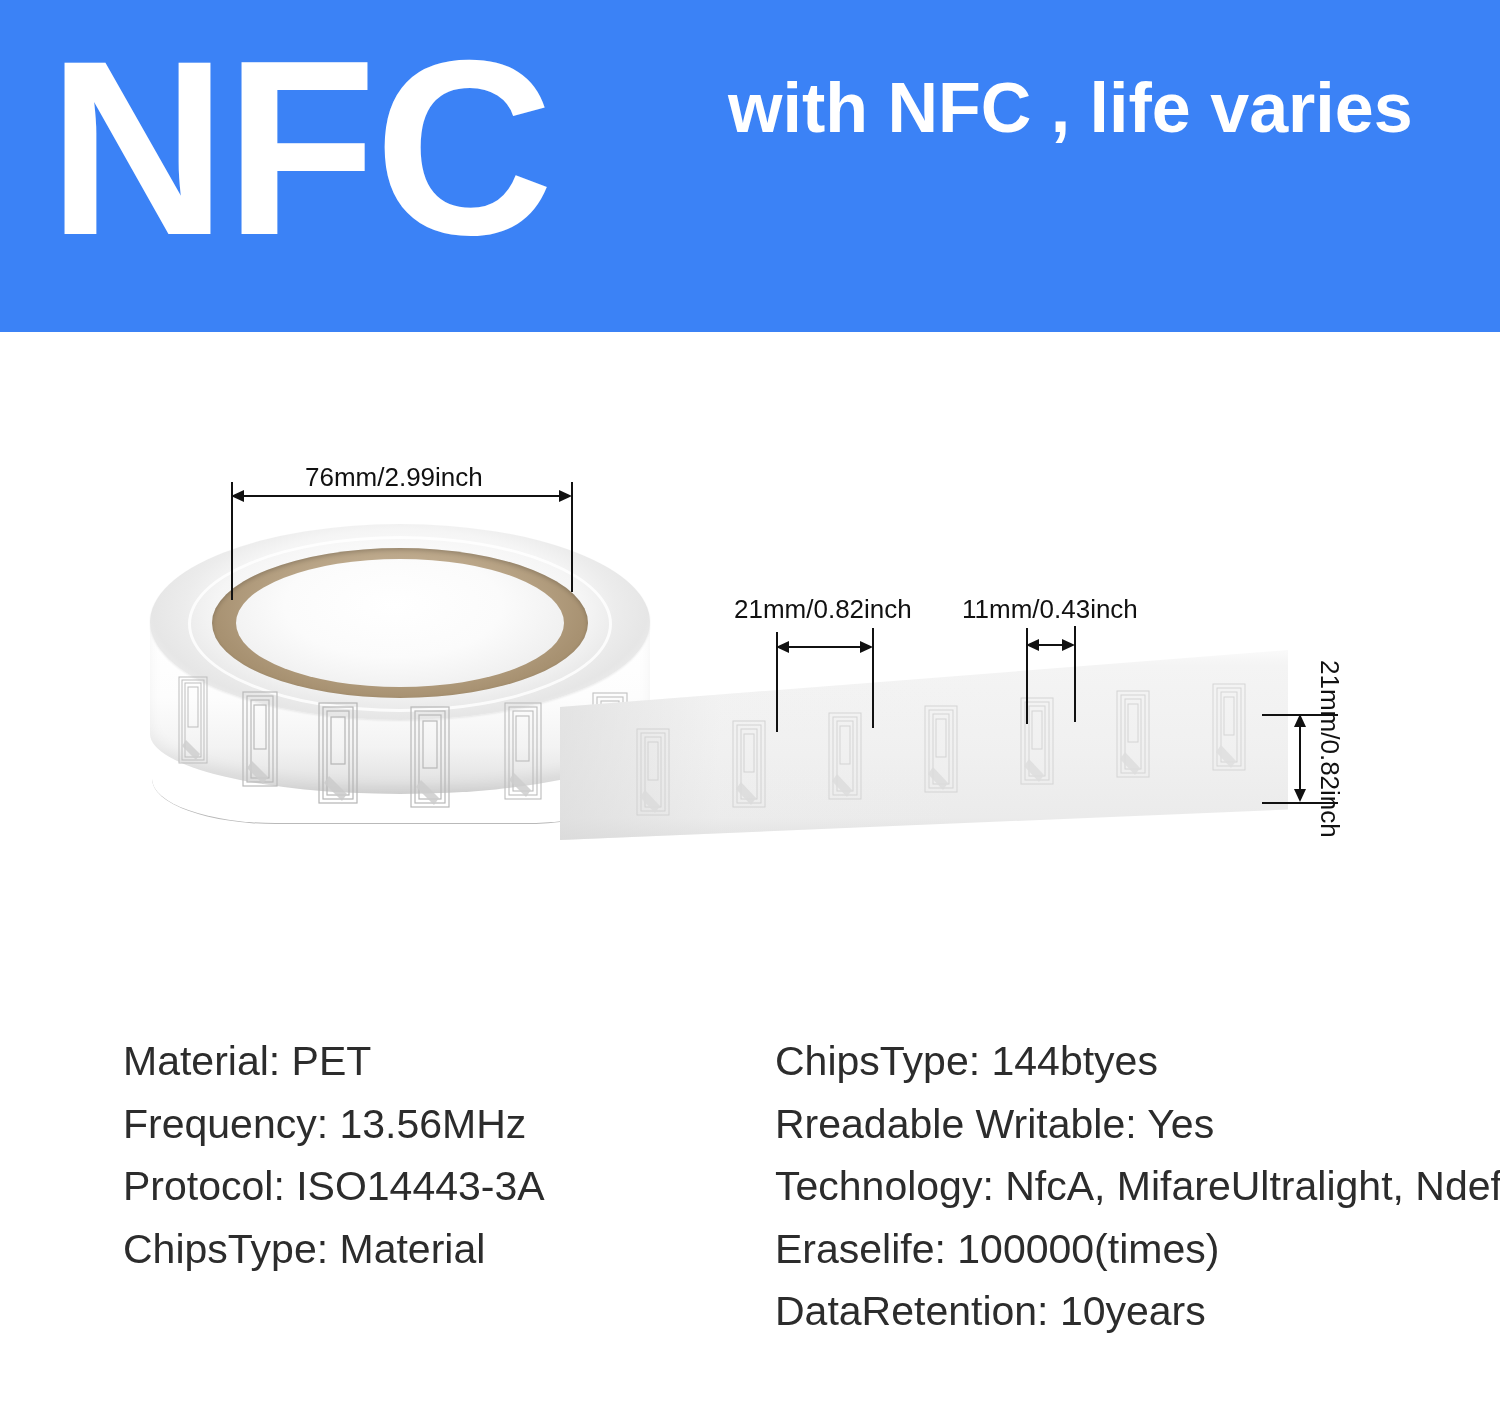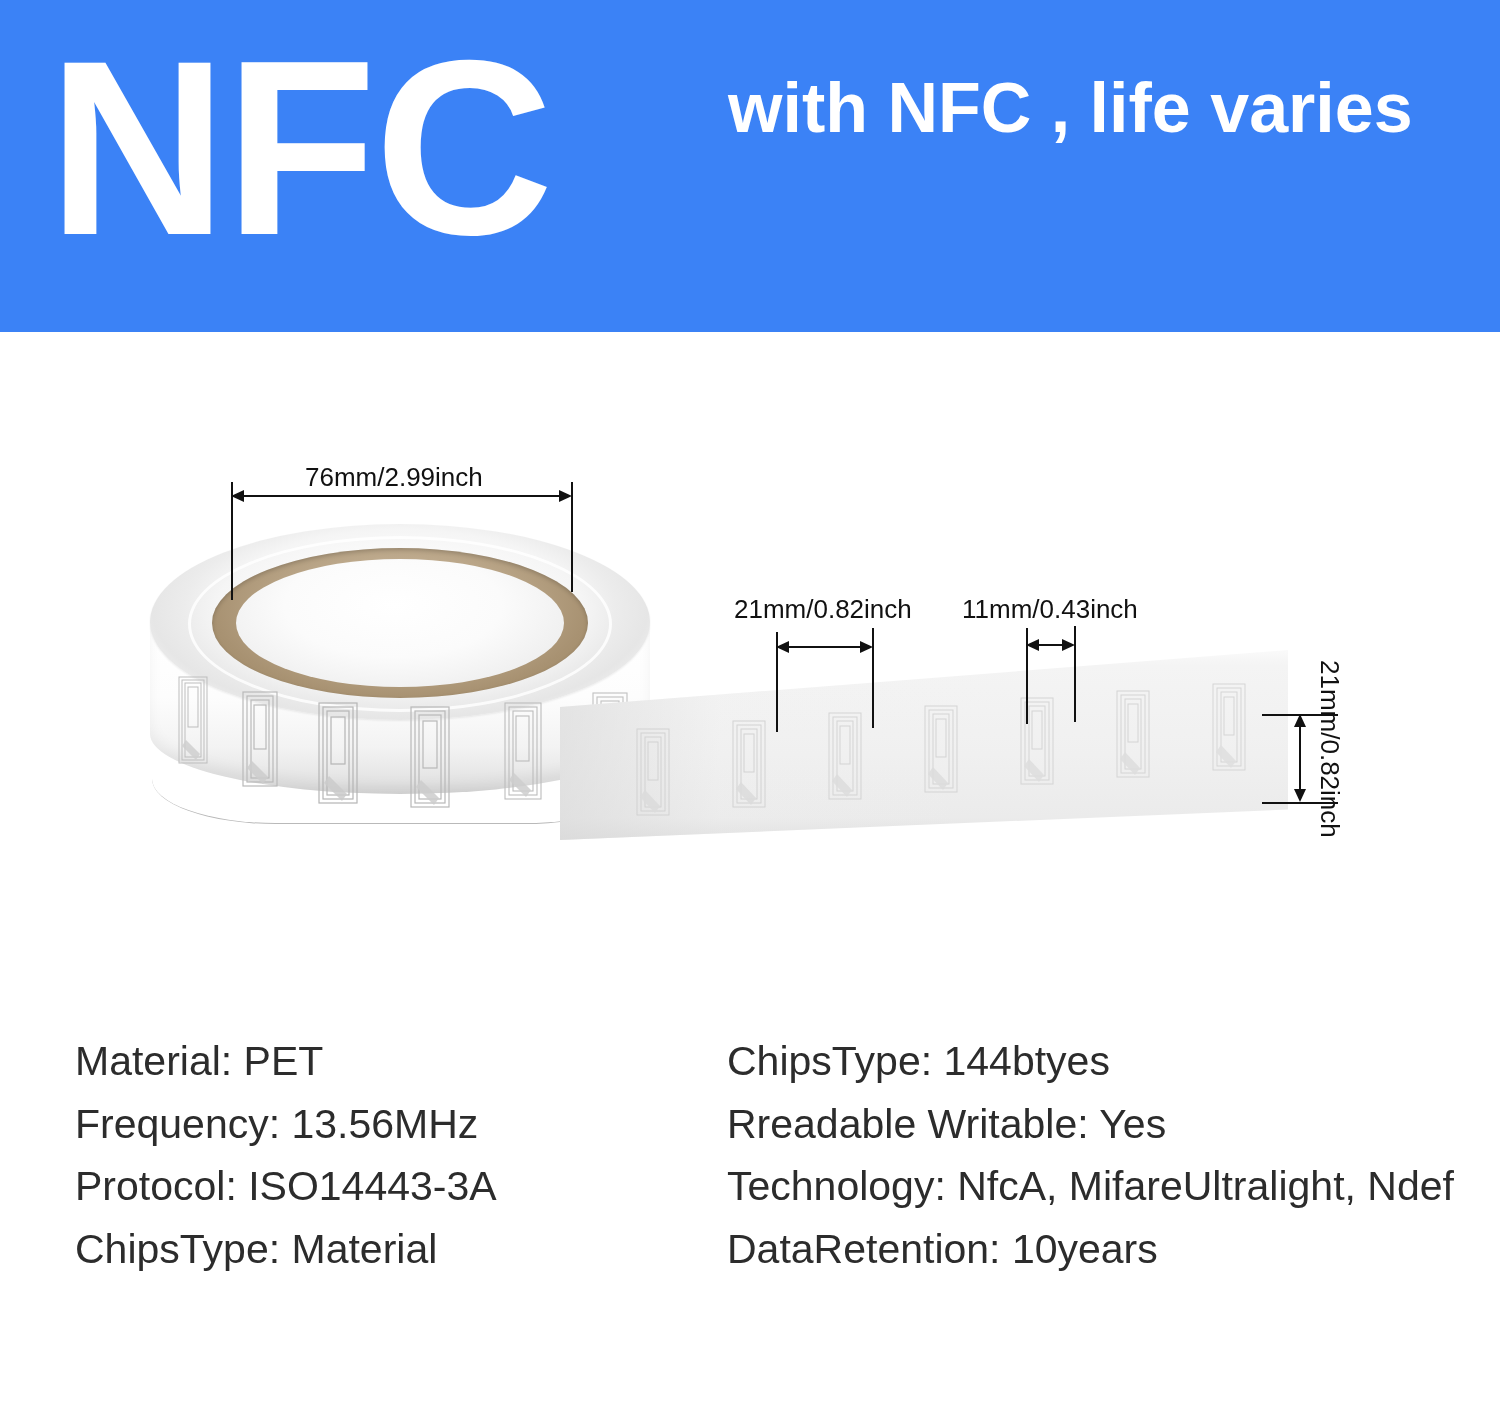--- a/index.html
+++ b/index.html
@@ -236,20 +236,21 @@
     top: 30px;
   }
   .spec-col-left  { left: 75px;  width: 620px; }
   .spec-col-right { left: 727px; width: 760px; }
   .spec-line {
     font-size: 41px;
     line-height: 62.5px;
     color: #2c2c2c;
     white-space: nowrap;
     font-family: "Liberation Sans", sans-serif;
+    margin-left: 48px;
   }
 </style>
 </head>
 <body>
 
 <div id="page">
 
   <div class="banner">
     <div class="banner-logo">NFC</div>
     <div class="banner-tagline">with NFC , life varies</div>
@@ -452,18 +453,19 @@
       <div class="spec-line">Material: PET</div>
       <div class="spec-line">Frequency: 13.56MHz</div>
       <div class="spec-line">Protocol: ISO14443-3A</div>
       <div class="spec-line">ChipsType: Material</div>
     </div>
 
     <div class="spec-col spec-col-right">
       <div class="spec-line">ChipsType: 144btyes</div>
       <div class="spec-line">Rreadable Writable: Yes</div>
       <div class="spec-line">Technology: NfcA, MifareUltralight, Ndef</div>
+      <div class="spec-line">Eraselife: 100000(times)</div>
       <div class="spec-line">DataRetention: 10years</div>
     </div>
 
   </div>
 
 </div>
 
 </body></html>

